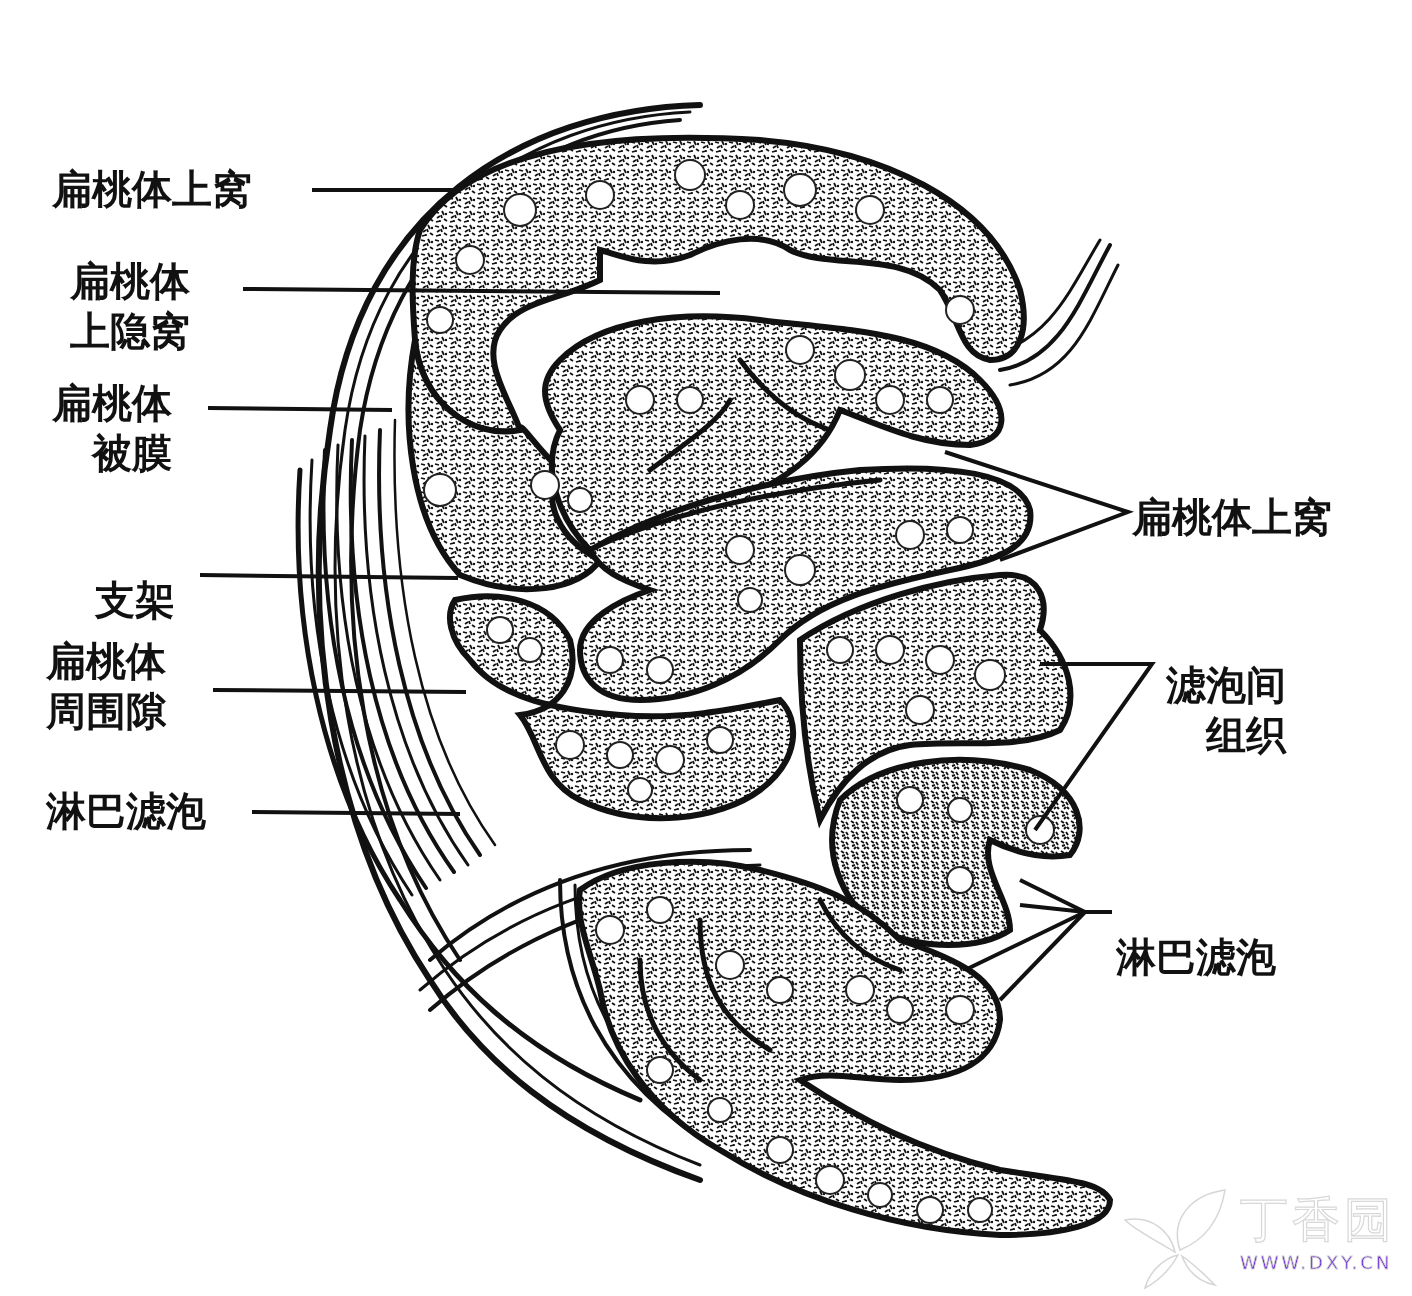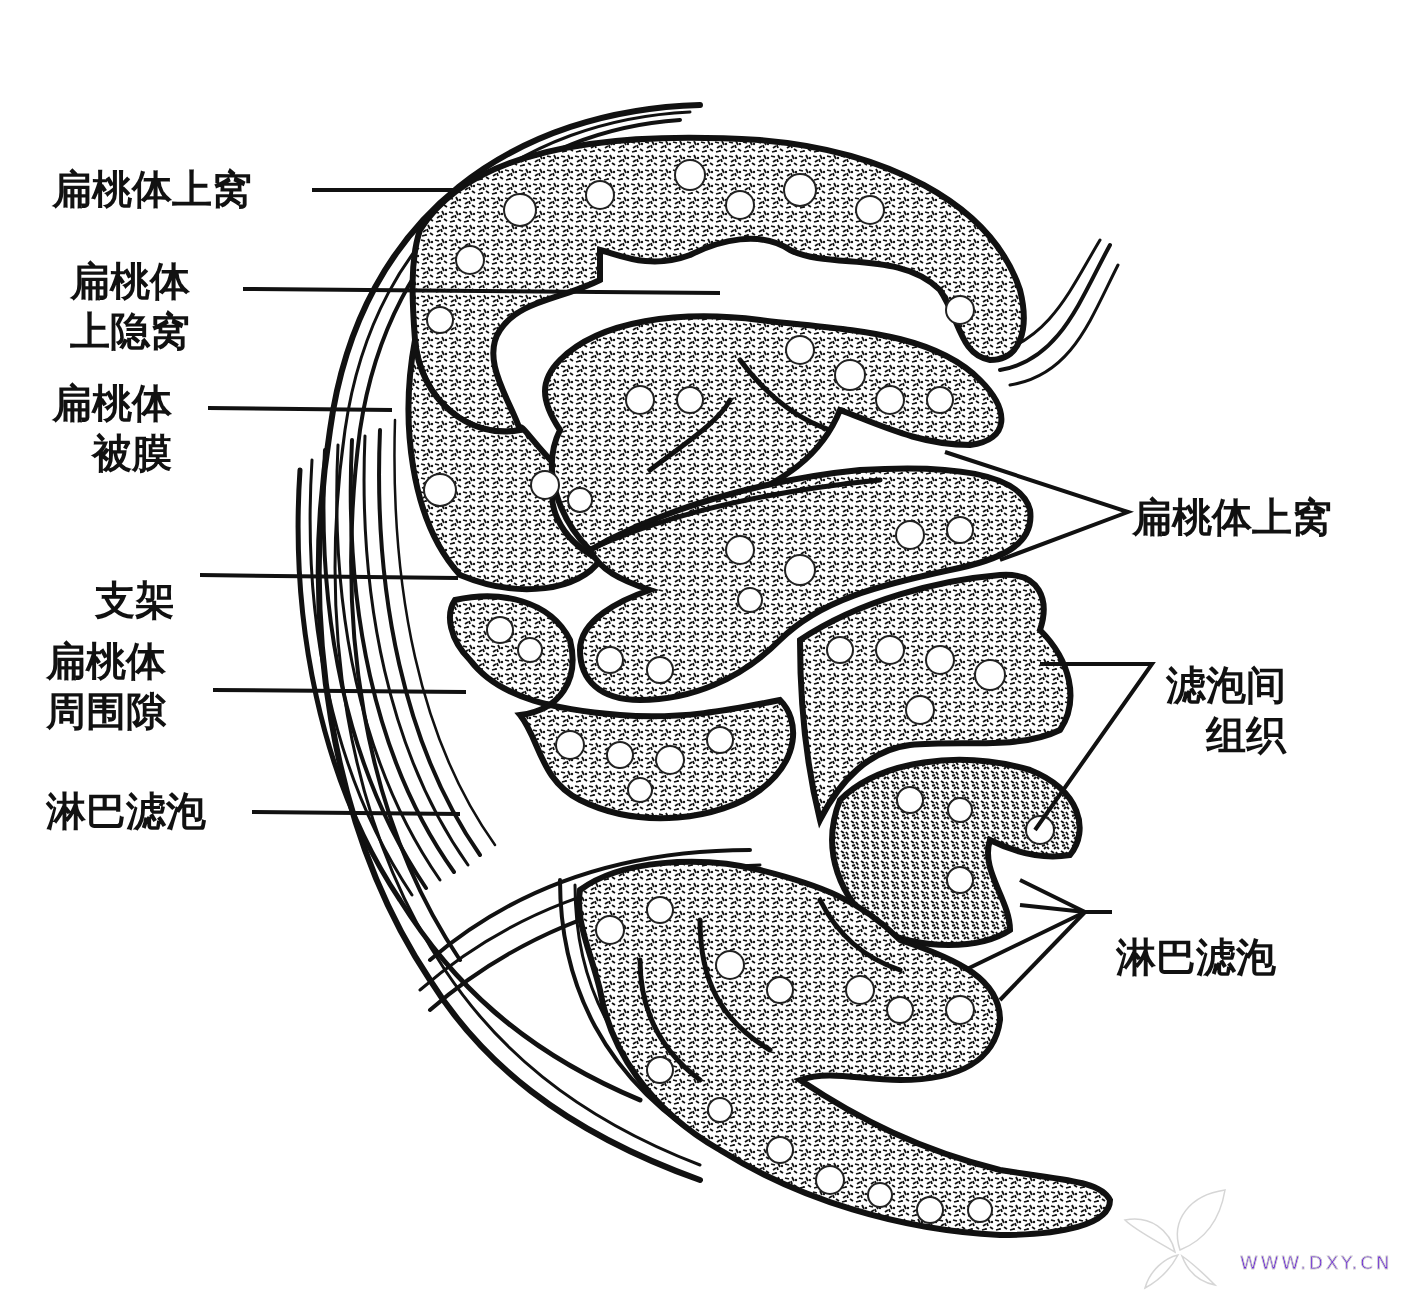--- a/index.html
+++ b/index.html
@@ -186,14 +186,15 @@
 
 <div class="watermark">
   <svg width="110" height="110" viewBox="0 0 110 110" style="position:absolute; left:0; top:0;">
     <g fill="none" stroke="#d6d6d6" stroke-width="1.5">
       <path d="M60 70 C 50 40, 70 15, 105 10 C 100 40, 85 60, 60 70 Z"></path>
       <path d="M55 72 C 35 60, 15 50, 5 40 C 30 35, 50 50, 55 72 Z"></path>
       <path d="M58 75 C 50 90, 40 100, 25 108 C 30 90, 45 78, 58 75 Z"></path>
       <path d="M62 76 C 75 85, 85 95, 95 105 C 80 102, 68 92, 62 76 Z"></path>
     </g>
   </svg>
+  <div class="wm-cn">丁香园</div>
   <div class="wm-en">WWW.DXY.CN</div>
 </div>
 
 </body></html>

